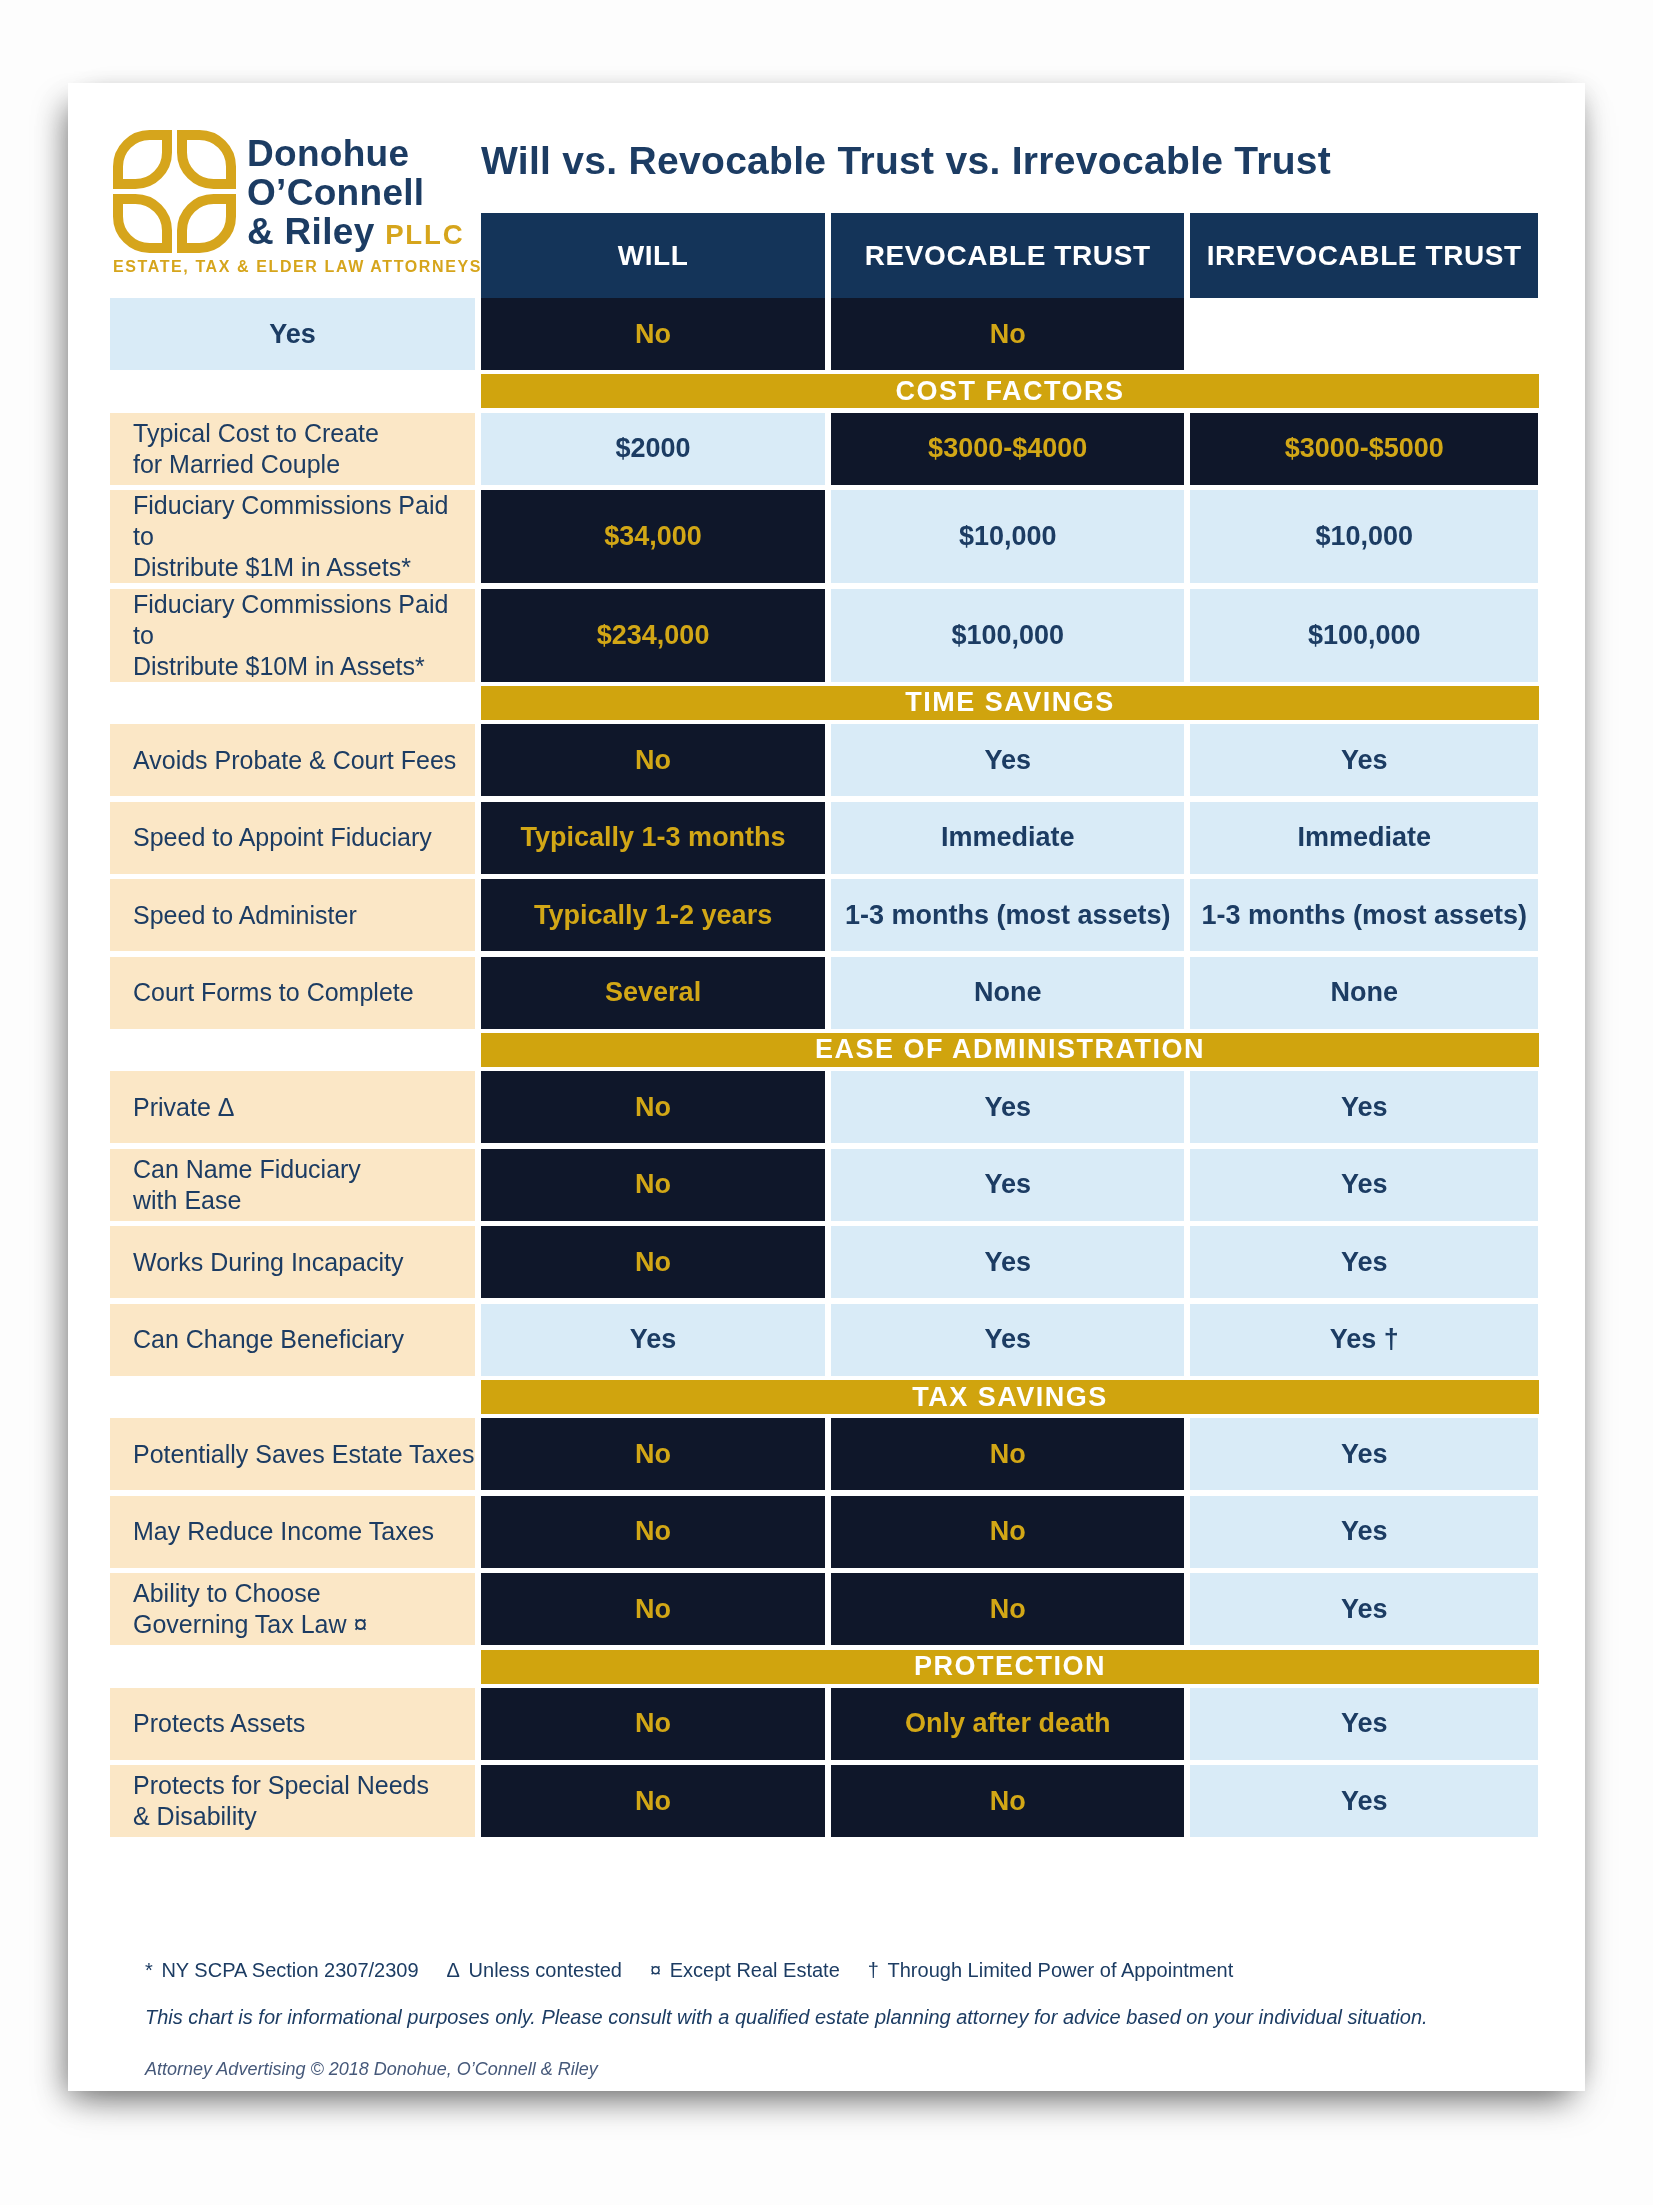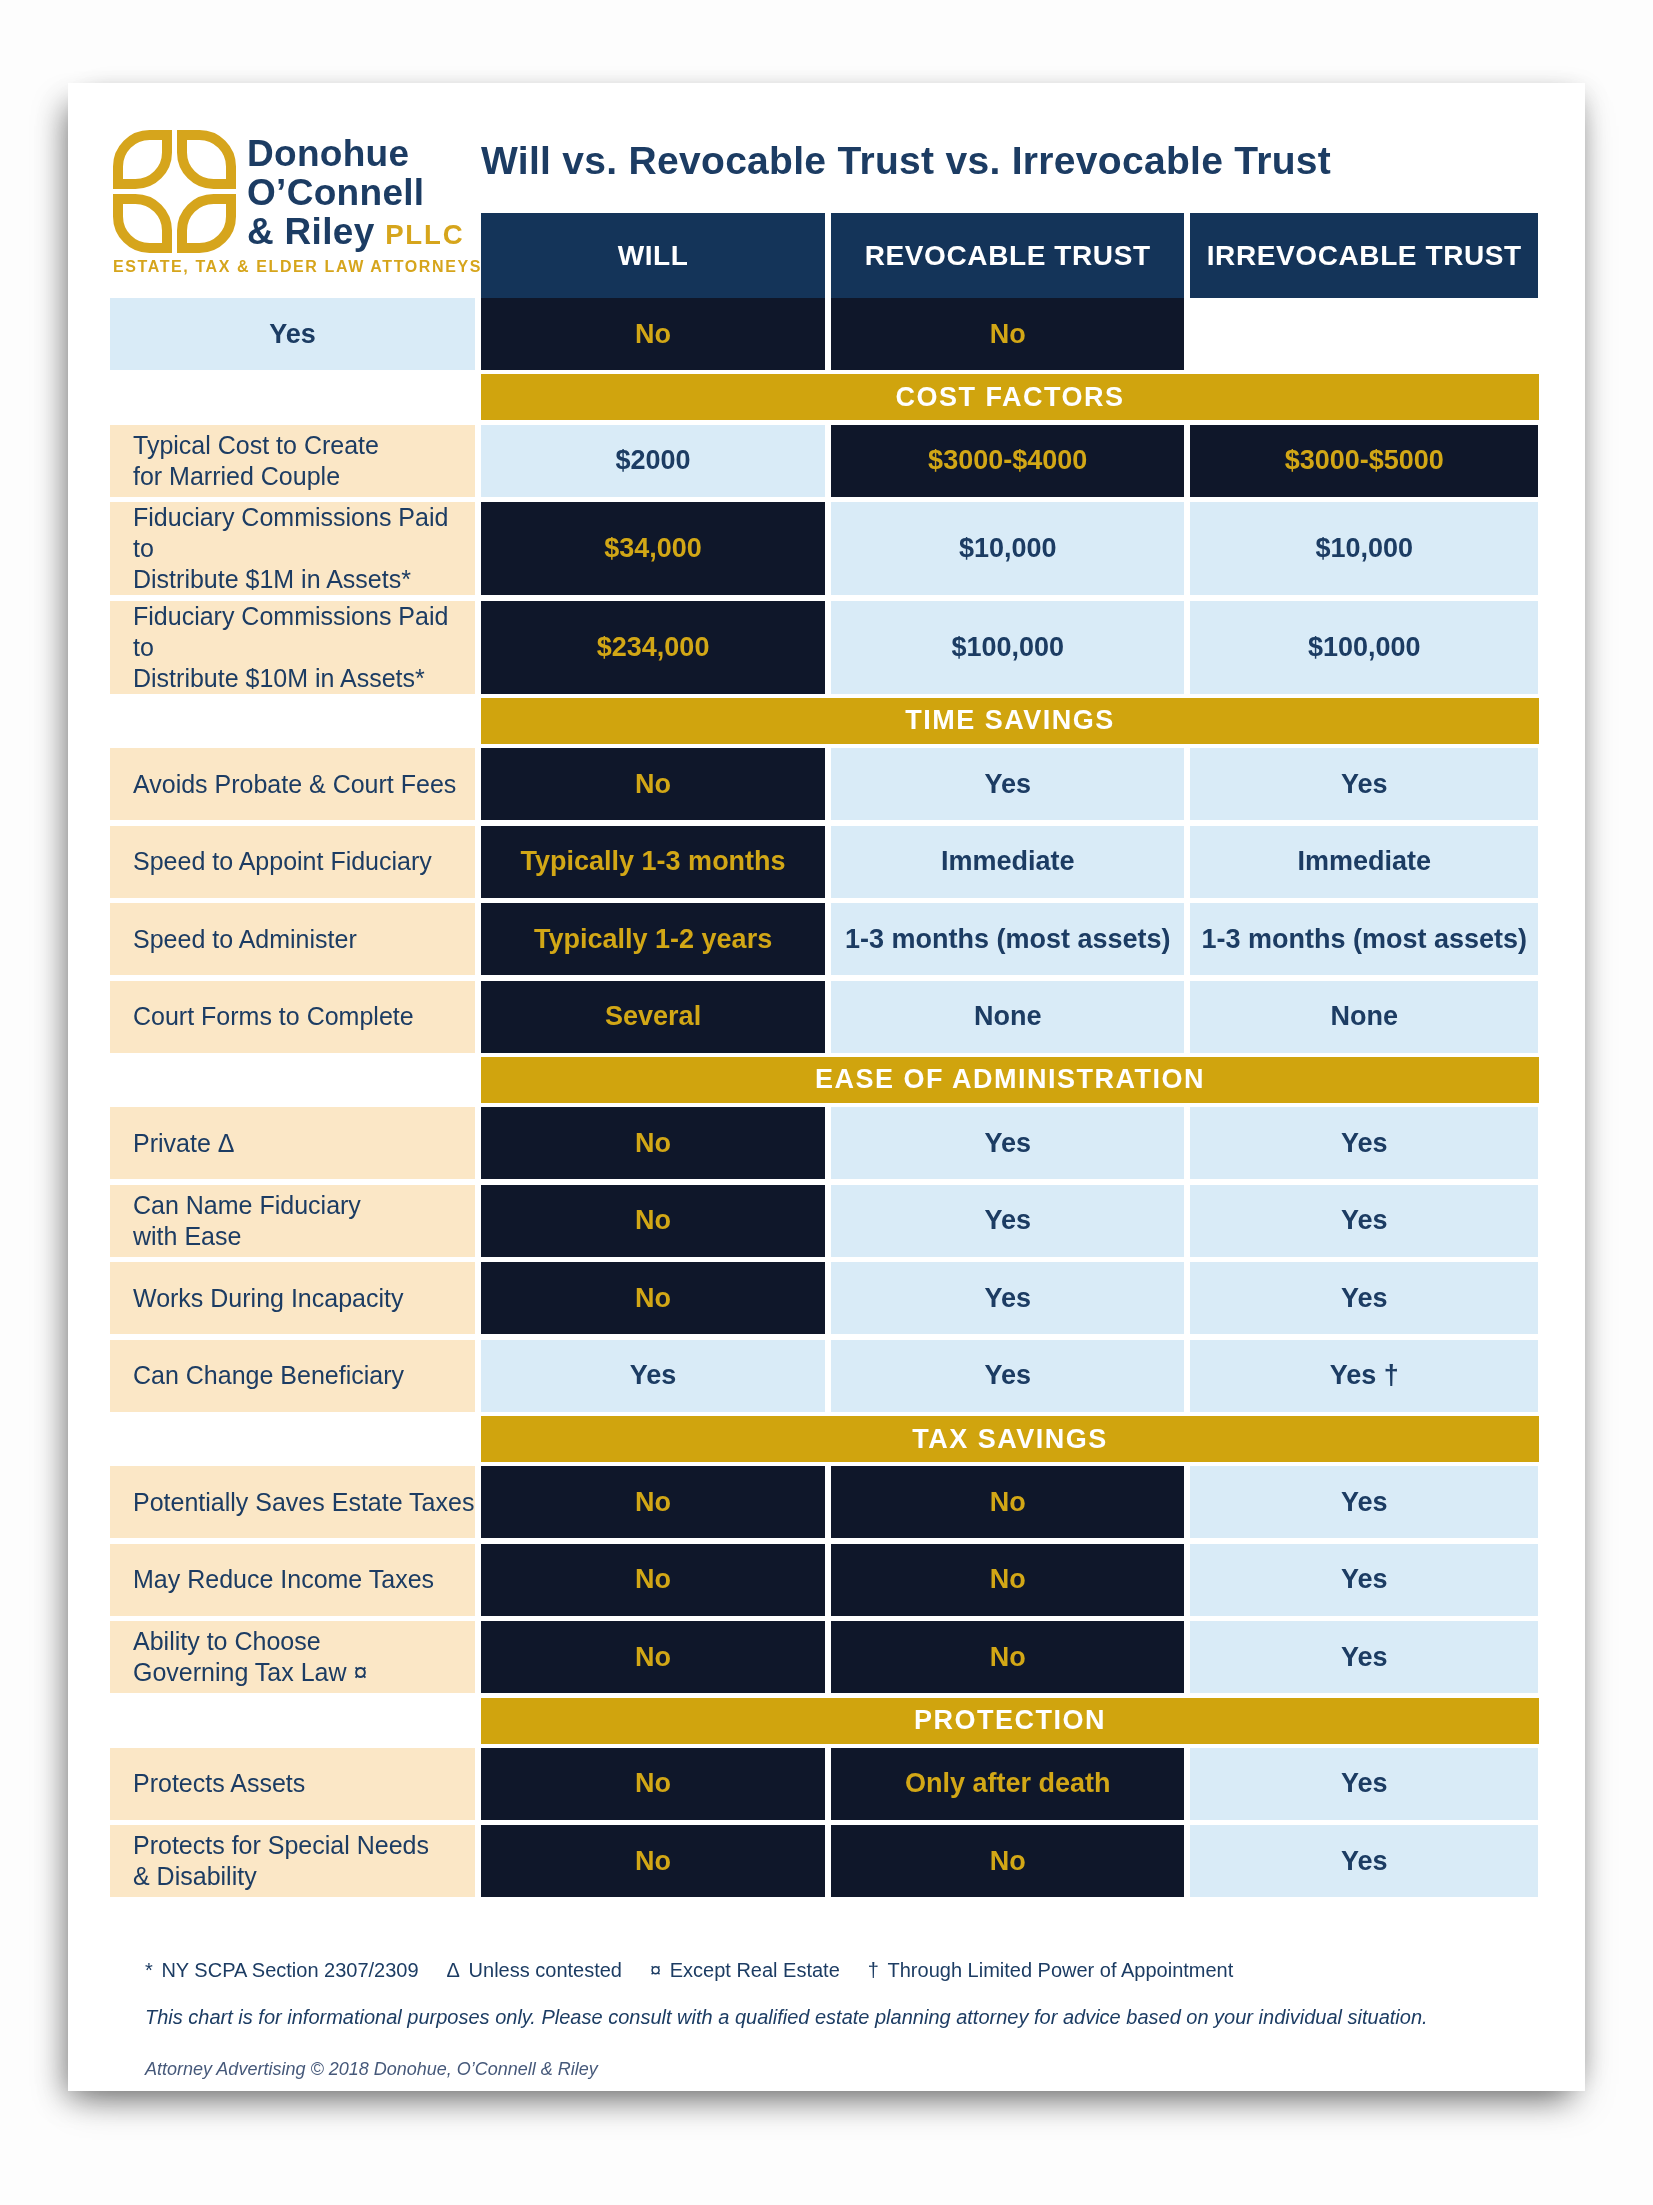--- a/index.html
+++ b/index.html
@@ -48,21 +48,21 @@
     display:flex;align-items:center;padding-left:23px;box-sizing:border-box;
     min-height:72px;white-space:pre-line;
   }
   .cell{
     min-height:72px;display:flex;align-items:center;justify-content:center;
     font-size:27px;font-weight:700;text-align:center;padding:0 4.9px;box-sizing:border-box;
   }
   .cell.pos{background:#d9ebf7;color:#1c3c63;}
   .cell.neg{background:#0f172a;color:#d2a716;}
   .tbar{
-    margin-top:4.3px;margin-left:371px;height:46px;background:#d0a40e;color:#ffffff;
+    margin-top:4.3px;margin-left:371px;height:34px;background:#d0a40e;color:#ffffff;
     display:flex;align-items:center;justify-content:center;
     font-size:27px;font-weight:700;letter-spacing:1.5px;
   }
   
   .notes{position:absolute;left:77px;top:1876px;display:flex;gap:28px;color:#1c3c63;font-size:20px;white-space:nowrap;}
   .note .sym{margin-right:8.6px;}
   .disclaimer{position:absolute;left:77px;top:1923px;width:1403px;color:#1c3c63;font-size:20px;font-style:italic;}
   .copyright{position:absolute;left:77px;top:1976px;color:#46597a;font-size:18px;font-style:italic;}
 </style>
 </head>

